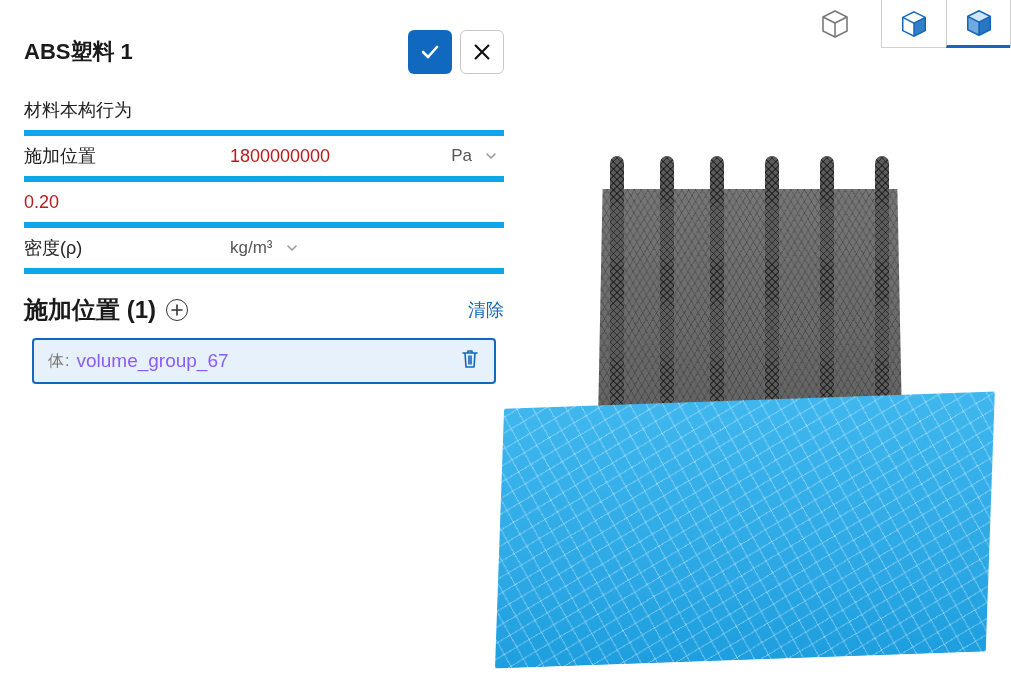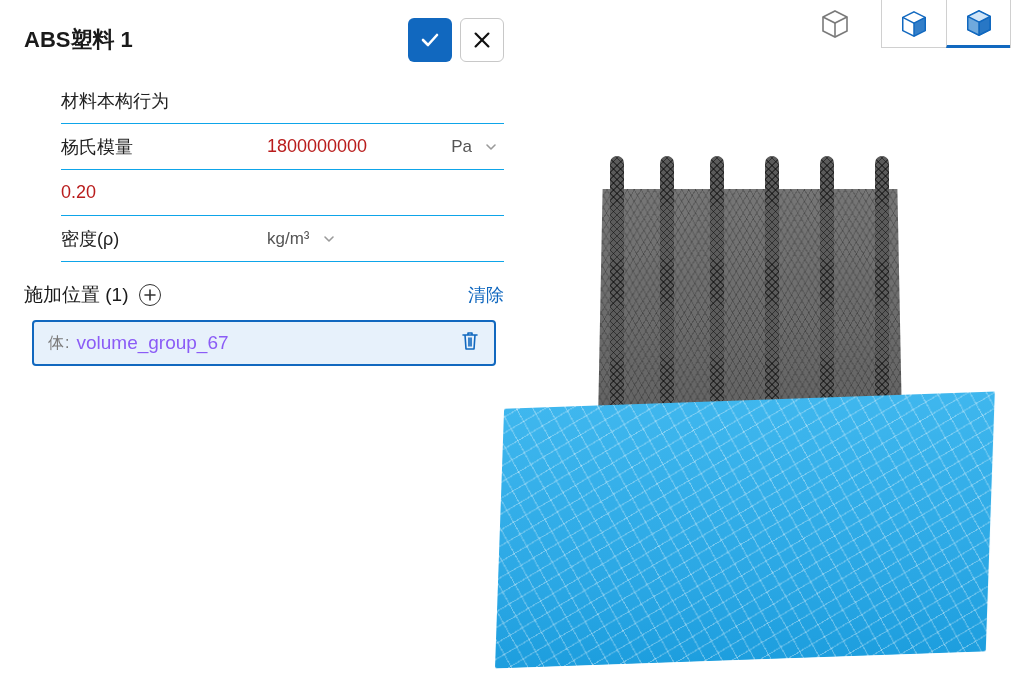--- a/index.html
+++ b/index.html
@@ -42,21 +42,21 @@
     cursor: pointer;
   }
   .view-cube-pair .cube-btn + .cube-btn {
     border-left: 1px solid #d0d0d0;
   }
   .view-cube-pair .cube-btn.active { border-bottom: 3px solid #1168bf; }
 
   
   .panel {
     position: absolute;
-    left: 12px; top: 4px;
+    left: 12px; top: 16px;
     width: 504px;
     z-index: 30;
   }
   .panel-header {
     display: flex;
     align-items: center;
     padding: 14px 12px 10px 12px;
   }
   .panel-title {
     font-size: 22px;
@@ -74,22 +74,21 @@
   .hdr-confirm { background: #1168bf; }
   .hdr-close   { background: #fff; border: 1px solid #c8c8c8; }
 
   .panel-body {
     padding: 6px 12px 2px 12px;
   }
   .prop-row {
     display: flex;
     align-items: center;
     height: 46px;
-    border-bottom: 1px solid #0ea5e9;
-    margin-left: 37px;
+    border-bottom: 6px solid #0ea5e9;
   }
   .prop-label {
     width: 206px;
     font-size: 18px;
     color: #222;
   }
   .prop-value-wrap {
     flex: 1;
     display: flex;
     align-items: center;
@@ -112,22 +111,22 @@
     color: #9a9a9a;
     margin-right: 4px;
   }
 
   .assign-header {
     display: flex;
     align-items: center;
     padding: 18px 12px 8px 12px;
   }
   .assign-title {
-    font-size: 19px;
-    font-weight: 400;
+    font-size: 24px;
+    font-weight: 700;
     color: #1a1a1a;
     margin-right: 10px;
   }
   .add-circle {
     width: 22px; height: 22px;
     border: 1.5px solid #333;
     border-radius: 50%;
     display: inline-flex; align-items: center; justify-content: center;
     font-size: 16px; line-height: 1;
     cursor: pointer;
@@ -242,21 +241,21 @@
         <path d="M5 5 L19 19 M19 5 L5 19" stroke="#111" stroke-width="2.4" stroke-linecap="round"></path>
       </svg>
     </div>
   </div>
 
   <div class="panel-body" id="prop-rows">
       <div class="prop-row">
         <div class="prop-label">材料本构行为</div>
       </div>
       <div class="prop-row">
-        <div class="prop-label">杨氏模量</div>
+        <div class="prop-label">施加位置</div>
         <div class="prop-value-wrap">
           <div class="prop-value">1800000000</div>
           <div class="prop-unit">Pa</div>
           <span class="chev">
             <svg width="14" height="14" viewBox="0 0 14 14">
               <path d="M3 5 L7 9 L11 5" fill="none" stroke="#9a9a9a" stroke-width="1.6" stroke-linecap="round" stroke-linejoin="round"></path>
             </svg>
           </span>
         </div>
       </div>

